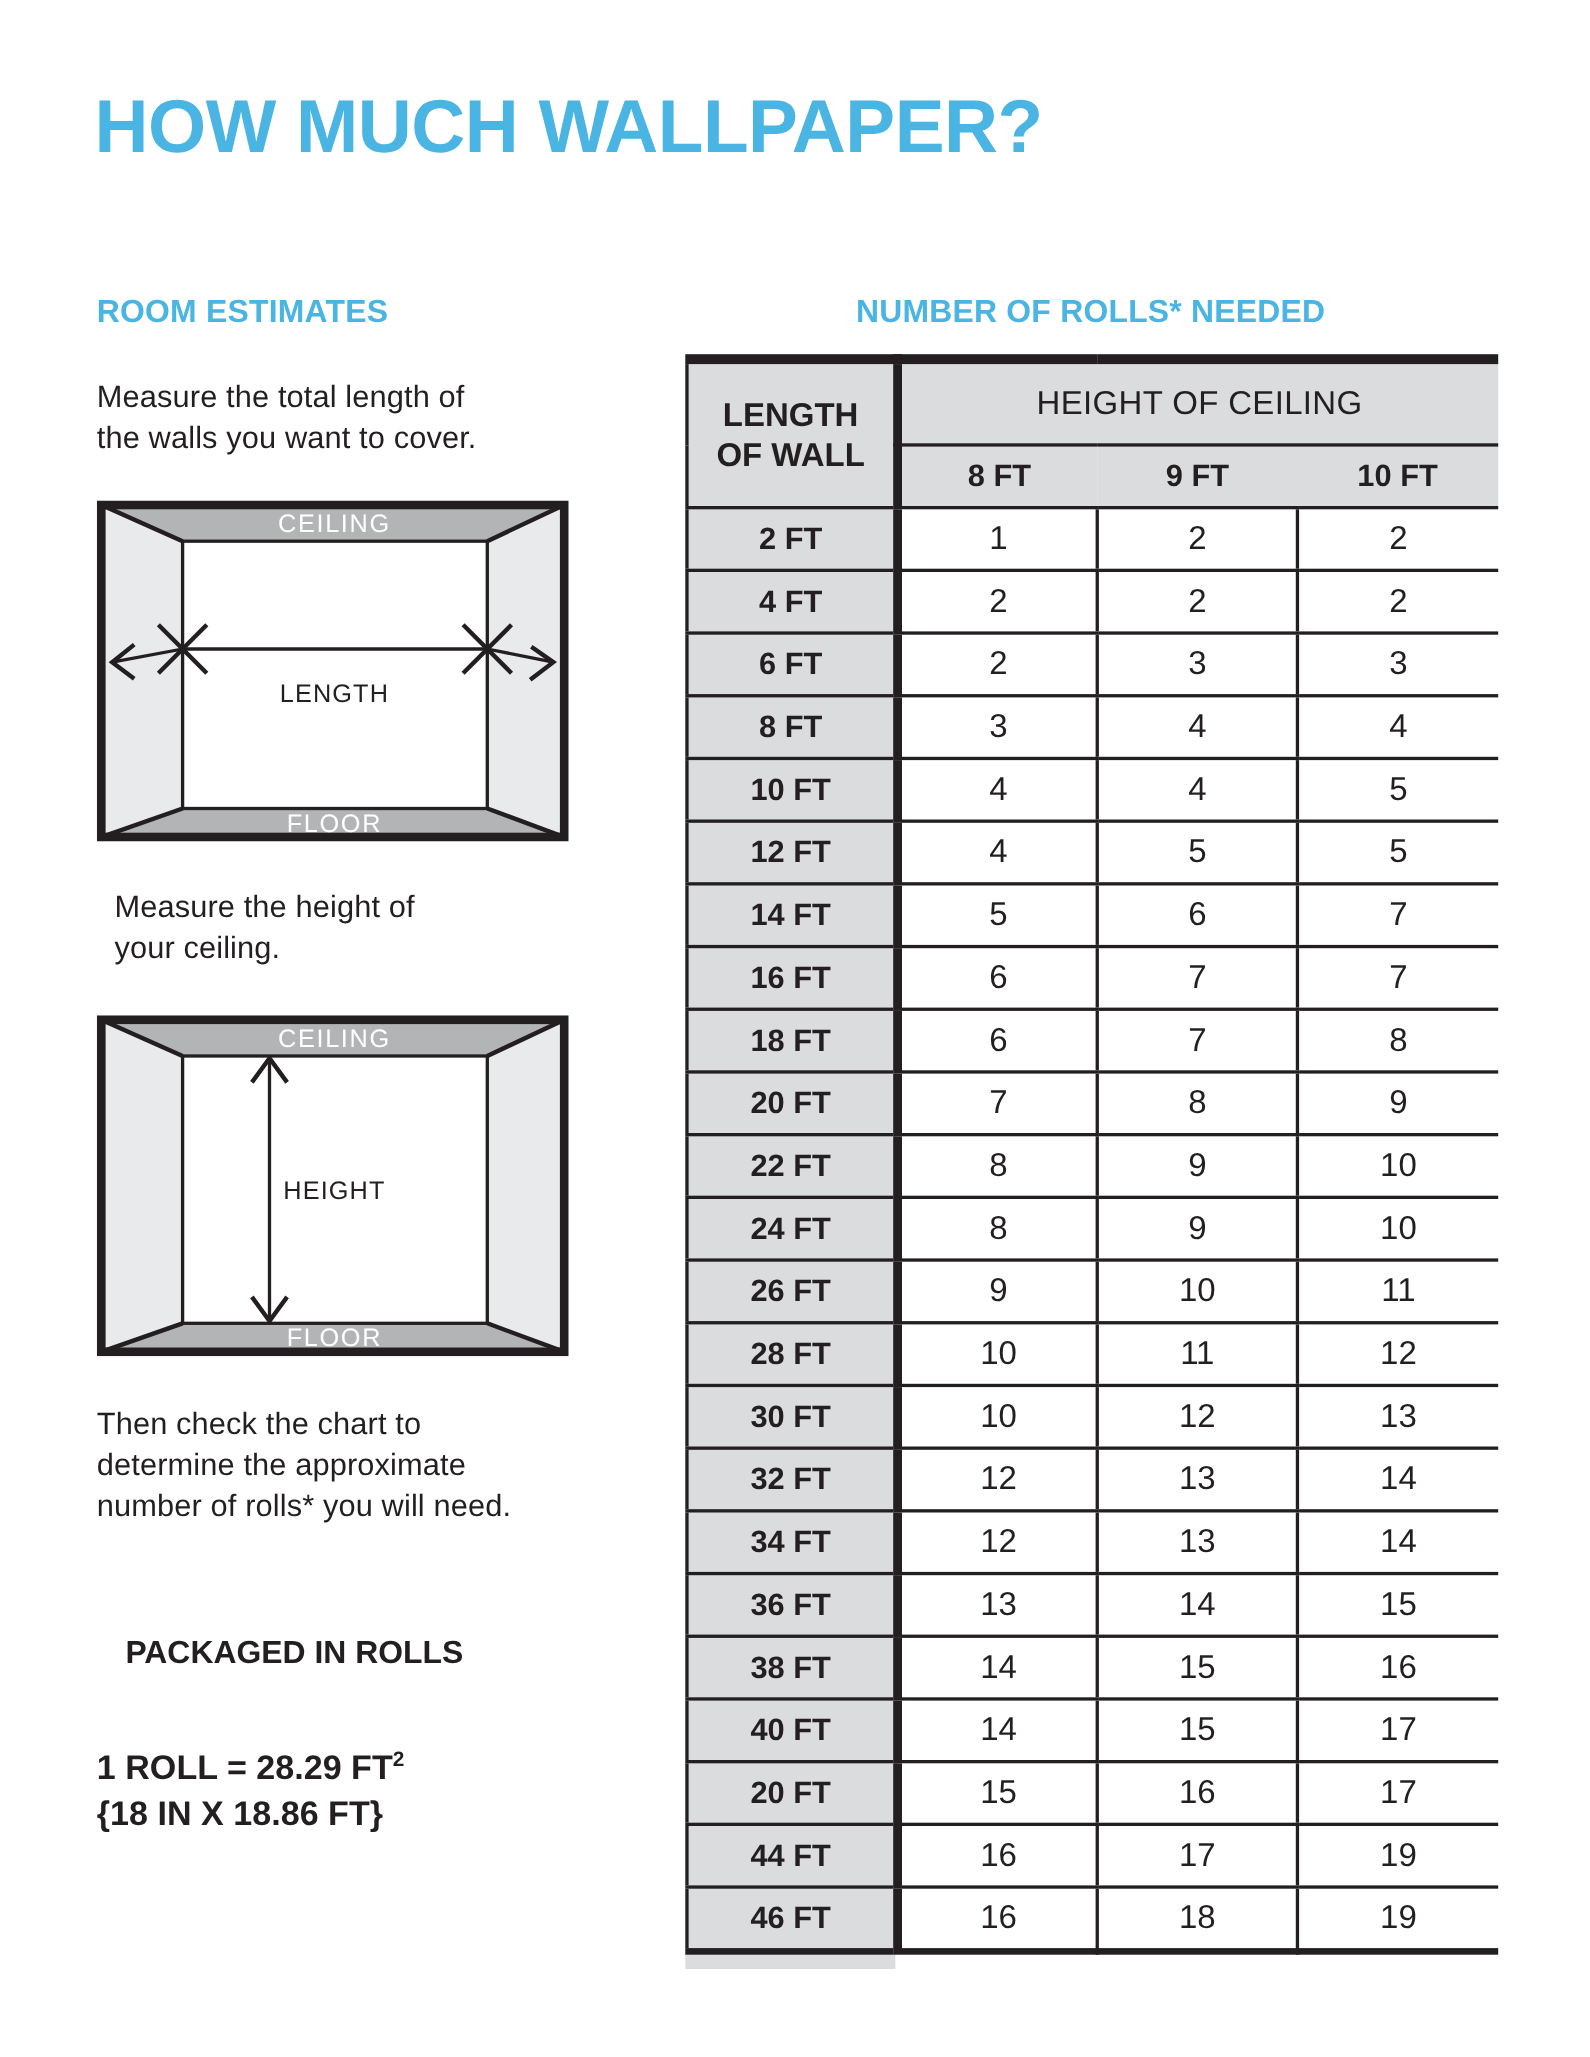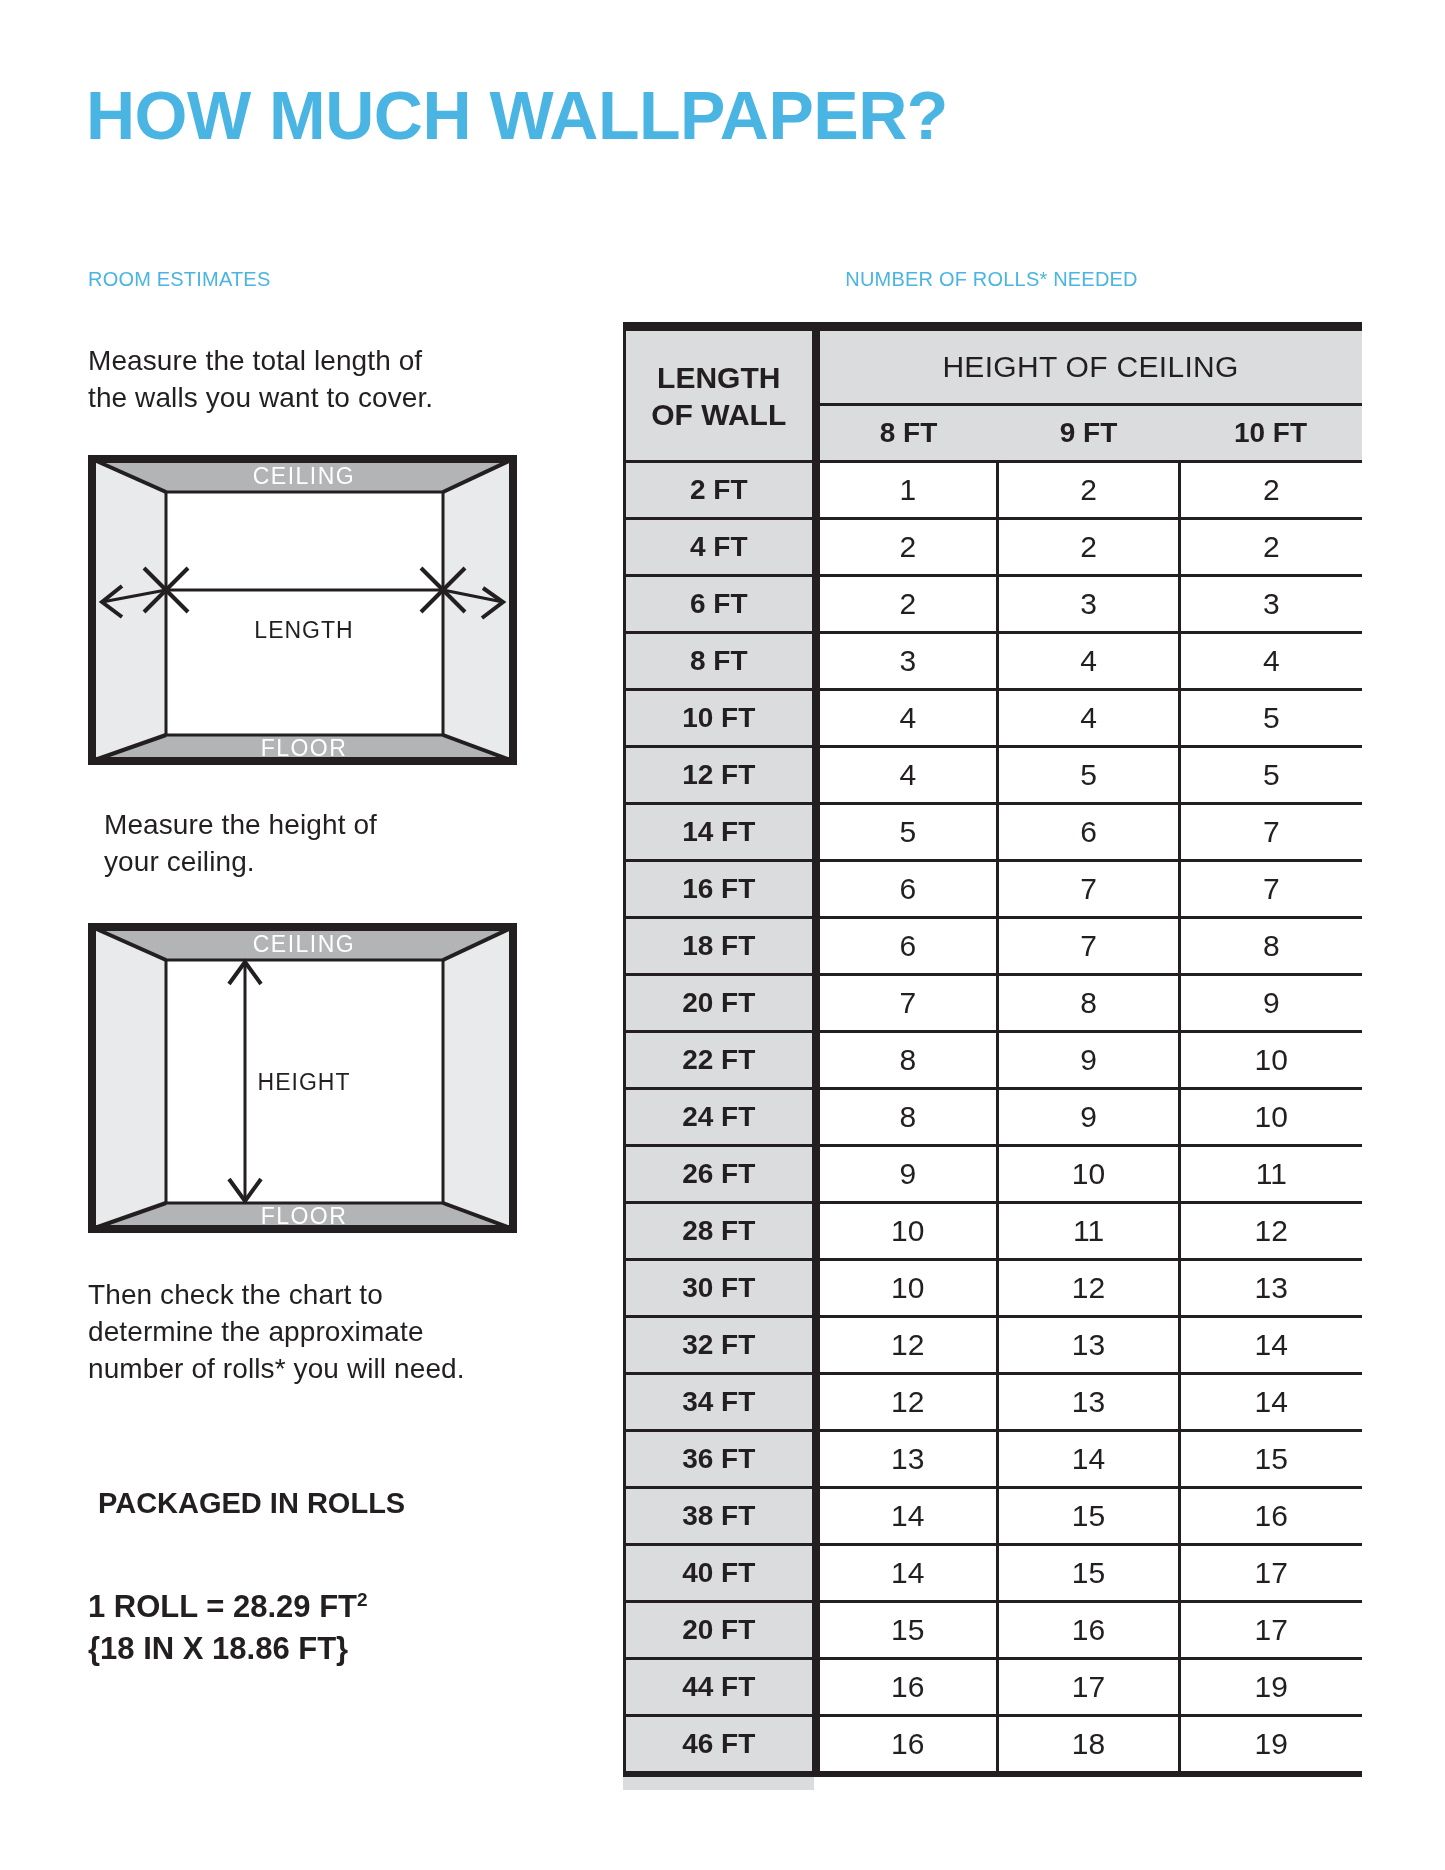--- a/index.html
+++ b/index.html
@@ -13,30 +13,30 @@
   #page{
     position:relative;width:1445px;height:1870px;background:#fff;
     font-family:"Liberation Sans",sans-serif;color:var(--ink);overflow:hidden;
   }
   .abs{position:absolute;}
   #page-title{
     left:86px;top:76px;font-size:68px;font-weight:bold;color:var(--blue);
     letter-spacing:-0.5px;white-space:nowrap;
   }
   .section-heading{
-    font-size:20px;font-weight:normal;color:var(--blue);white-space:nowrap;letter-spacing:0.2px;
+    font-size:29px;font-weight:bold;color:var(--blue);white-space:nowrap;letter-spacing:0.2px;
   }
   #room-estimates-heading{left:88px;top:268px;}
   #rolls-heading{left:623px;top:268px;width:737px;text-align:center;}
   .para{font-size:28px;line-height:37px;letter-spacing:0.1px;}
   #step1{left:88px;top:342px;}
   #step2{left:88px;top:806px;margin-left:16px;}
   #step3{left:88px;top:1276px;}
   #footnote{left:88px;top:1484px;font-size:29px;font-weight:bold;line-height:39px;}
-  #footnote .indent{margin-left:10px;}
+  #footnote .indent{margin-left:26px;}
   #roll-spec{left:88px;top:1586px;font-size:31px;font-weight:bold;line-height:42px;}
   #roll-spec sup{font-size:19px;vertical-align:super;line-height:0;}
   .diagram{left:88px;width:429px;height:310px;}
   #diagram-length{top:455px;}
   #diagram-height{top:923px;}
 
   
   #rolls-table{
     position:absolute;left:623px;top:322px;width:737px;
     border-collapse:collapse;table-layout:fixed;

